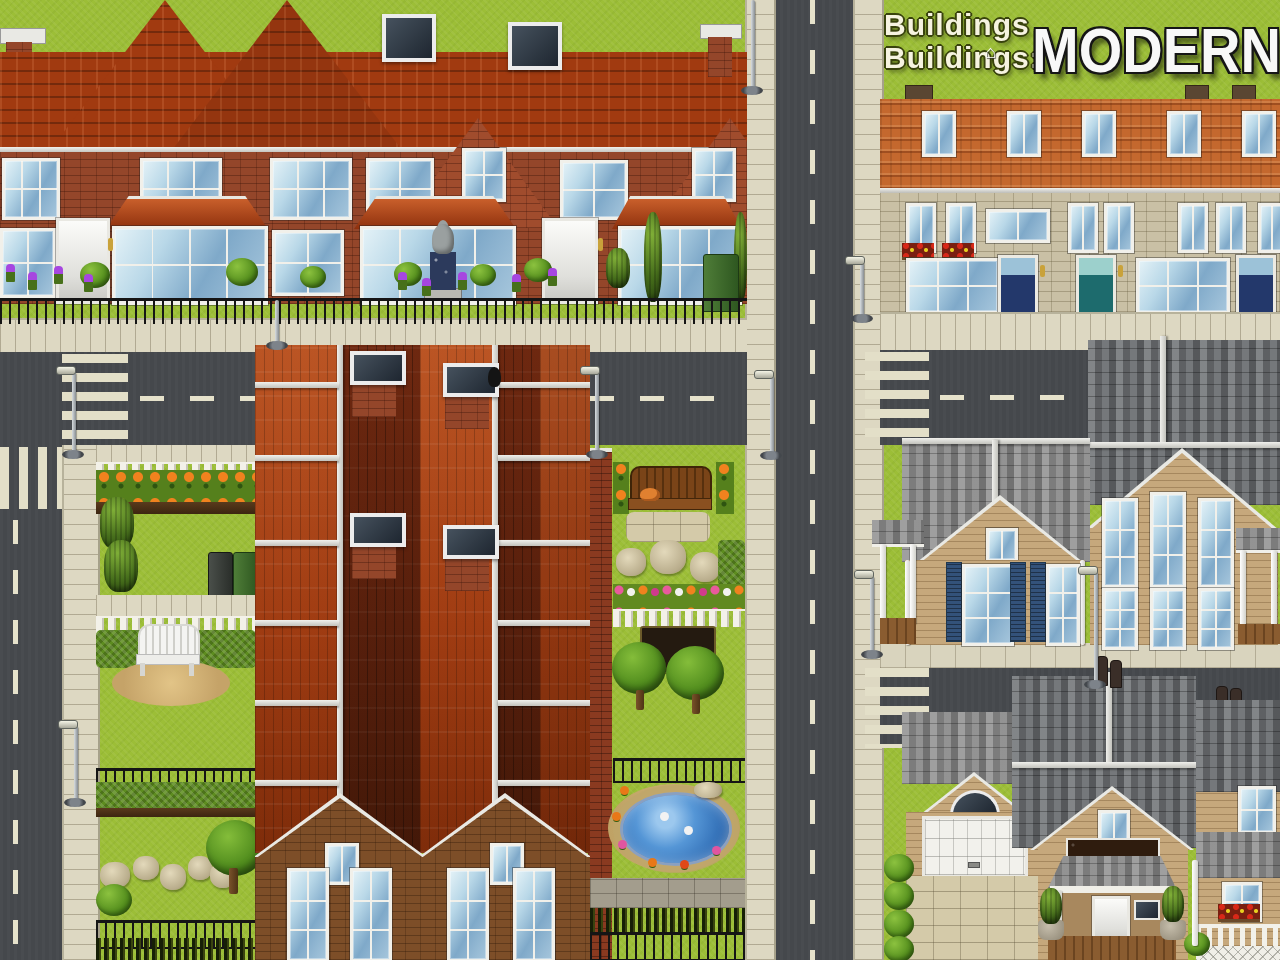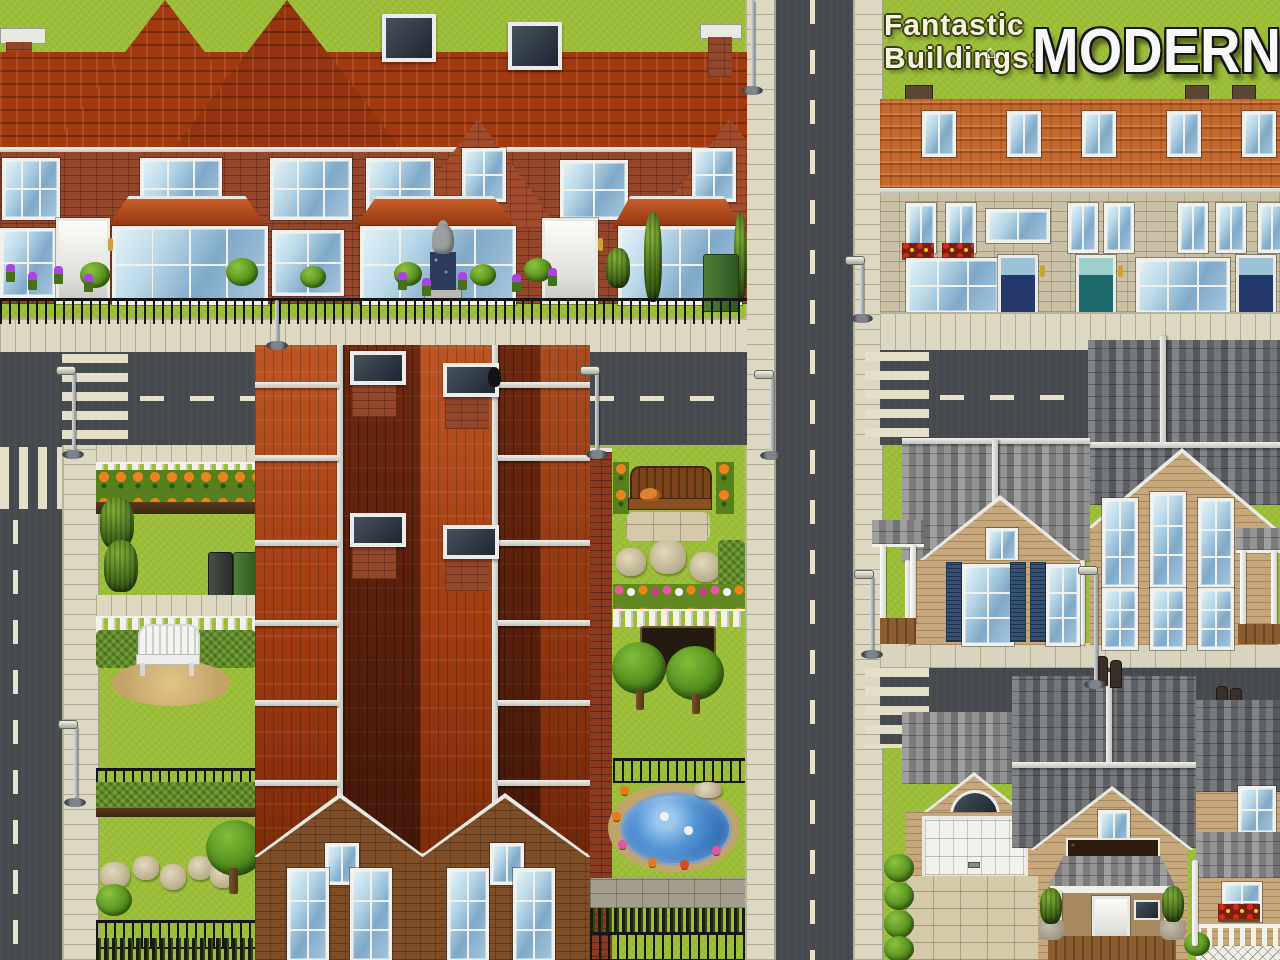--- a/index.html
+++ b/index.html
@@ -427,19 +427,19 @@
 
   <div class="abs pole" style="left:870px;top:576px;height:80px;"></div>
   <div class="abs lamphead" style="left:854px;top:570px;"></div>
   <div class="abs lampbase" style="left:861px;top:650px;"></div>
 
   <div class="abs pole" style="left:1094px;top:572px;height:114px;"></div>
   <div class="abs lamphead" style="left:1078px;top:566px;"></div>
   <div class="abs lampbase" style="left:1084px;top:680px;"></div>
 
   <div class="abs t1" style="left:884px;top:8px;width:260px;">
-    <div>Fantastic</div>
+    <div>Buildings</div>
     <div>Buildings:</div>
   </div>
   <span class="abs houseglyph" style="left:985px;top:42px;">⌂</span>
   <div class="abs t2" style="left:1032px;top:14px;">MODERN</div>
 
 </div>
 
 </body></html>

